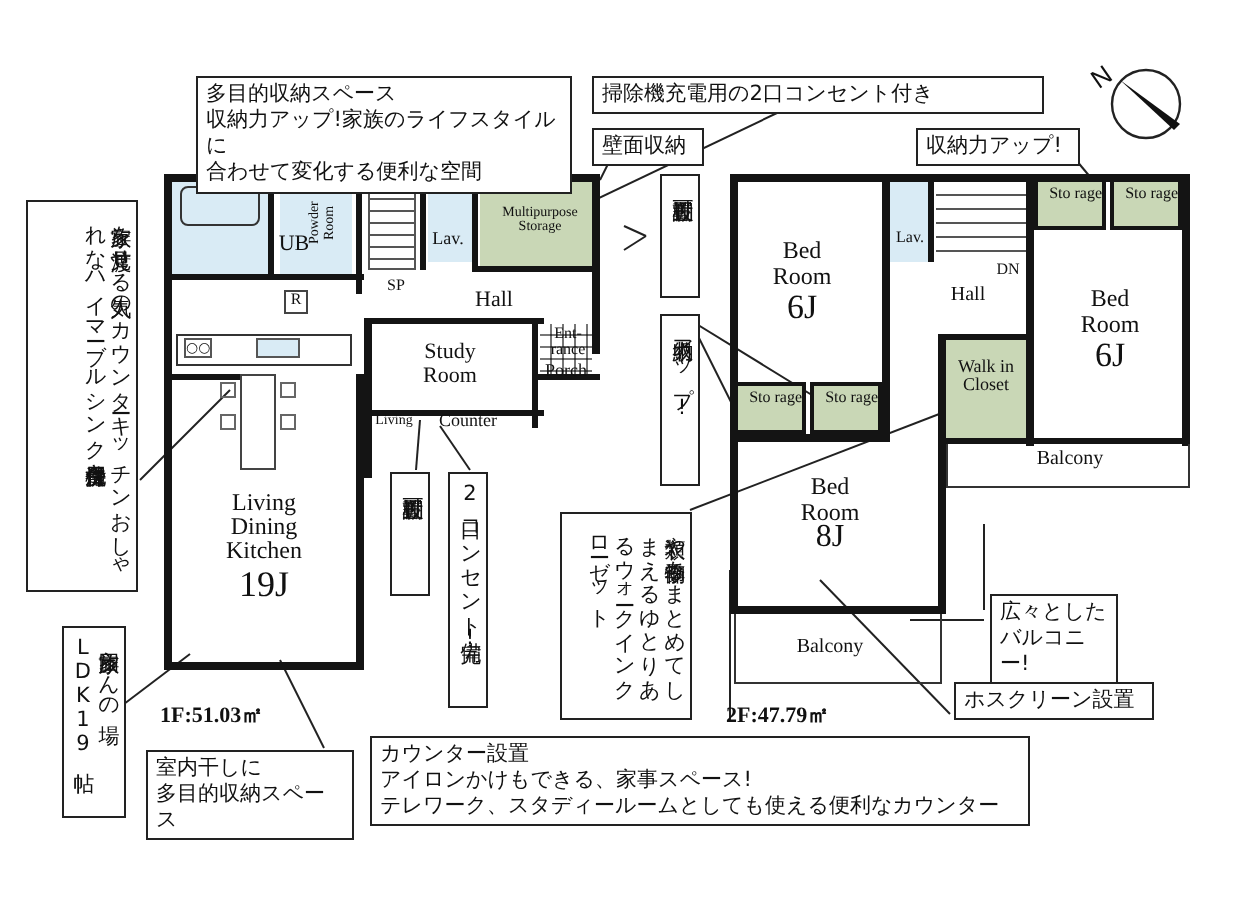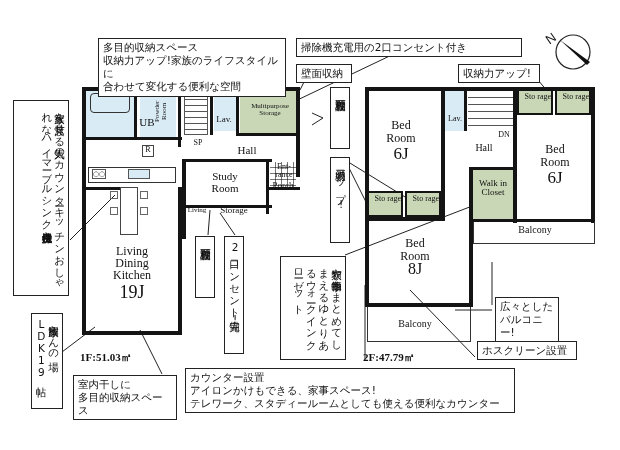--- a/index.html
+++ b/index.html
@@ -96,21 +96,21 @@
 
   <div class="lbl" style="left:10px;top:30px;width:30px;font-size:11px;margin-left:40px;">UB</div>
   <div class="lbl" style="left:72px;top:4px;width:18px;font-size:7px;writing-mode:vertical-rl;transform:rotate(180deg);height:40px;">Powder Room</div>
   <div class="lbl" style="left:130px;top:28px;width:24px;font-size:9px;">Lav.</div>
   <div class="lbl" style="left:164px;top:16px;width:48px;font-size:7px;">Multipurpose Storage</div>
   <div class="lbl" style="left:150px;top:58px;width:30px;font-size:11px;">Hall</div>
   <div class="lbl" style="left:108px;top:52px;width:16px;font-size:8px;">SP</div>
   <div class="lbl" style="left:60px;top:58px;width:12px;height:12px;border:1px solid #444;font-size:8px;">R</div>
   <div class="lbl" style="left:118px;top:84px;width:50px;font-size:11px;">Study Room</div>
   <div class="lbl" style="left:104px;top:120px;width:22px;font-size:7px;">Living</div>
-  <div class="lbl" style="left:130px;top:119px;width:44px;font-size:9px;">Storage</div>
+  <div class="lbl" style="left:130px;top:119px;width:44px;font-size:9px;">Counter</div>
   <div class="lbl" style="left:190px;top:76px;width:24px;font-size:8px;">Ent-rance</div>
   <div class="lbl" style="left:186px;top:94px;width:30px;font-size:9px;">Porch</div>
   <div class="lbl" style="left:20px;top:158px;width:60px;font-size:12px;">Living</div>
   <div class="lbl" style="left:20px;top:170px;width:60px;font-size:12px;">Dining</div>
   <div class="lbl" style="left:20px;top:182px;width:60px;font-size:12px;">Kitchen</div>
   <div class="lbl" style="left:30px;top:196px;width:40px;font-size:18px;">19J</div>
 </div>
 <div class="area" style="left:80px;top:350px;">1F:51.03㎡</div>
 
 <div class="abs" style="left:365px;top:87px;width:235px;height:260px;">

